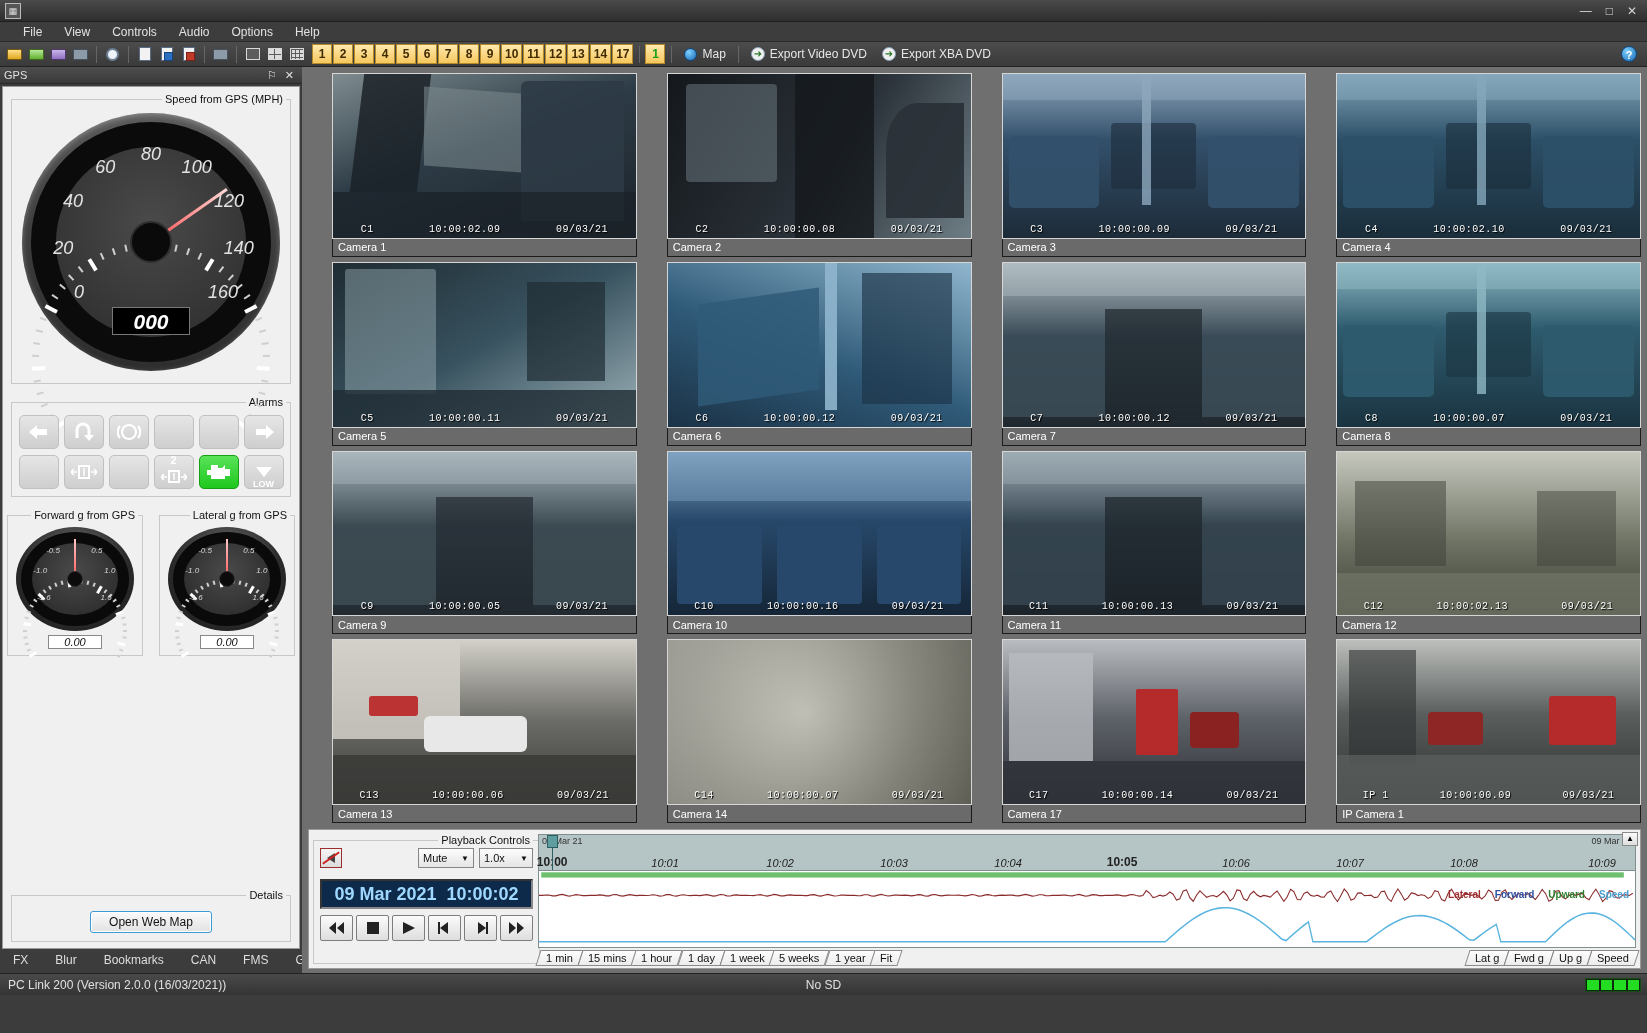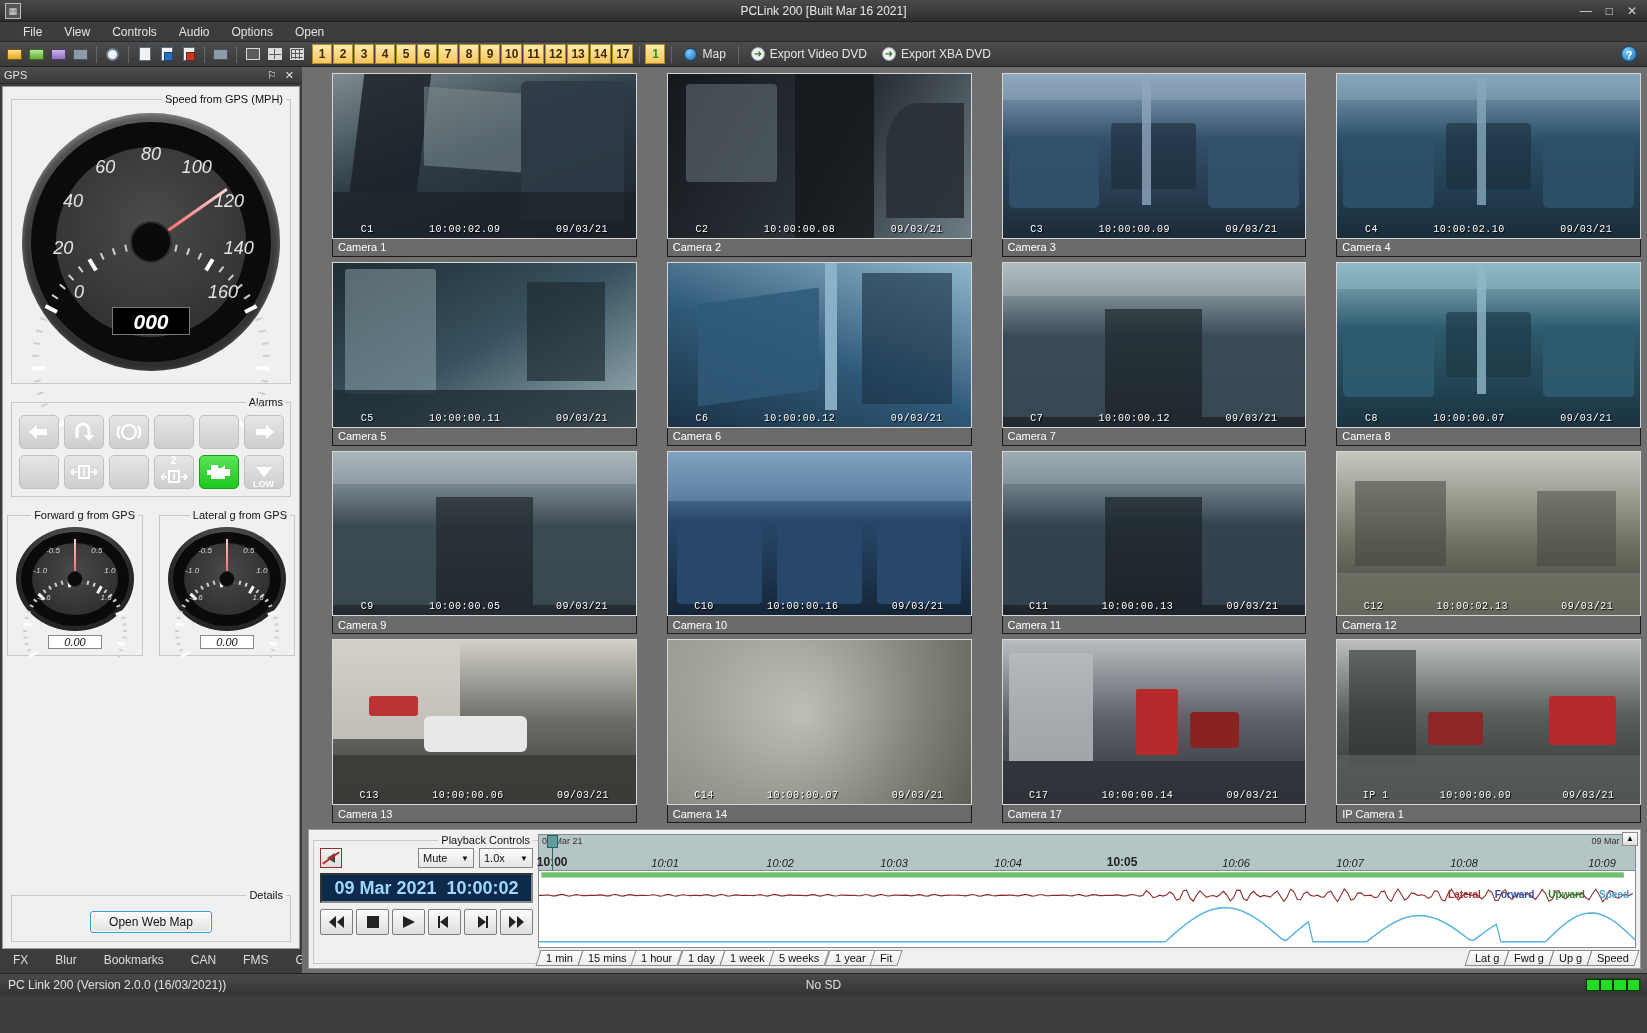--- a/index.html
+++ b/index.html
@@ -332,21 +332,21 @@
   }
   .pb-sel {
     height: 20px; background: linear-gradient(#fdfdfd,#e4e4e4);
     border: 1px solid #868686; font-size: 11px; color: #111;
     display: flex; align-items: center; padding: 0 4px;
   }
   .pb-sel.mute { width: 56px; margin-left: auto; justify-content: space-between; }
   .pb-sel.rate { width: 54px; justify-content: space-between; }
   .caret { font-size: 8px; }
   .timebox {
-    margin: 5px 0 0; height: 30px; background: #0d2a4a;
+    margin: 11px 0 0; height: 30px; background: #0d2a4a;
     border: 2px inset #888; color: #9fd8ff;
     font-size: 18px; font-weight: bold;
     display: flex; align-items: center; justify-content: center; gap: 10px;
   }
   .transport { display: flex; gap: 3px; margin-top: 6px; justify-content: center; }
   .tbtn {
     width: 33px; height: 26px;
     background: linear-gradient(#fbfbfb,#dedede);
     border: 1px solid #7d7d7d; border-radius: 2px;
     display: flex; align-items: center; justify-content: center;
@@ -417,35 +417,34 @@
     border: 1px solid #1a4a1a; display: flex; gap: 2px;
     align-items: center; padding: 1px;
   }
   .led-box i { flex: 1; height: 10px; background: #22dd22; display: block; }
 </style>
 </head>
 <body>
 
 <div id="titlebar">
   <div class="app-icon">▦</div>
-  <div class="title">PCLink 200 [Built Mar 16 2021]</div>
   <div class="wbtns">
     <span>—</span>
     <span>□</span>
     <span>✕</span>
   </div>
 </div>
 
 <div id="menubar">
   <div class="mi">File</div>
   <div class="mi">View</div>
   <div class="mi">Controls</div>
   <div class="mi">Audio</div>
   <div class="mi">Options</div>
-  <div class="mi">Open</div>
+  <div class="mi">Help</div>
 </div>
 
 <div id="toolbar">
   <div class="tb-btn">
       <span class="folder y"></span>
     </div>
   <div class="tb-btn">
       <span class="folder g"></span>
     </div>
   <div class="tb-btn">

